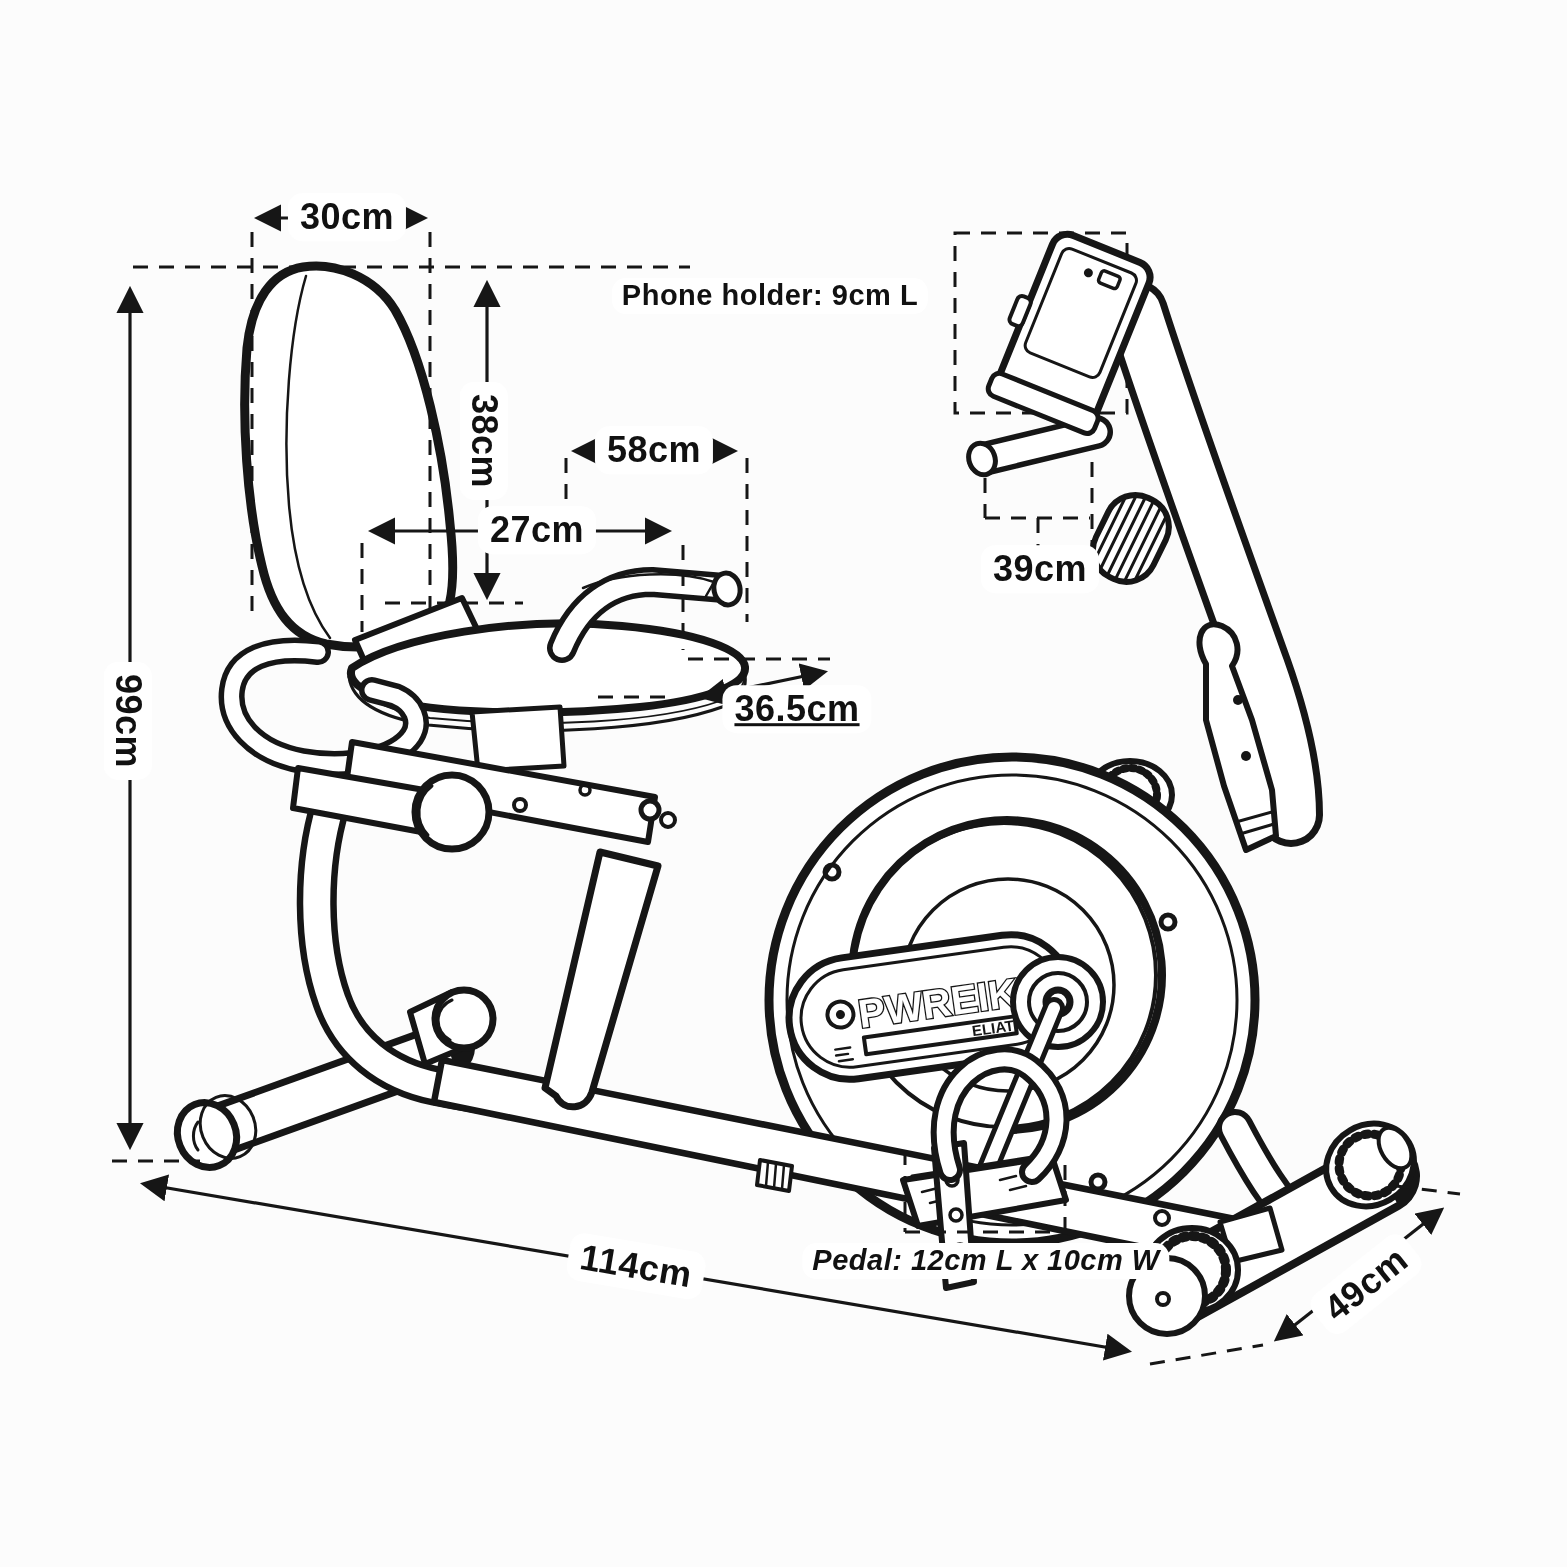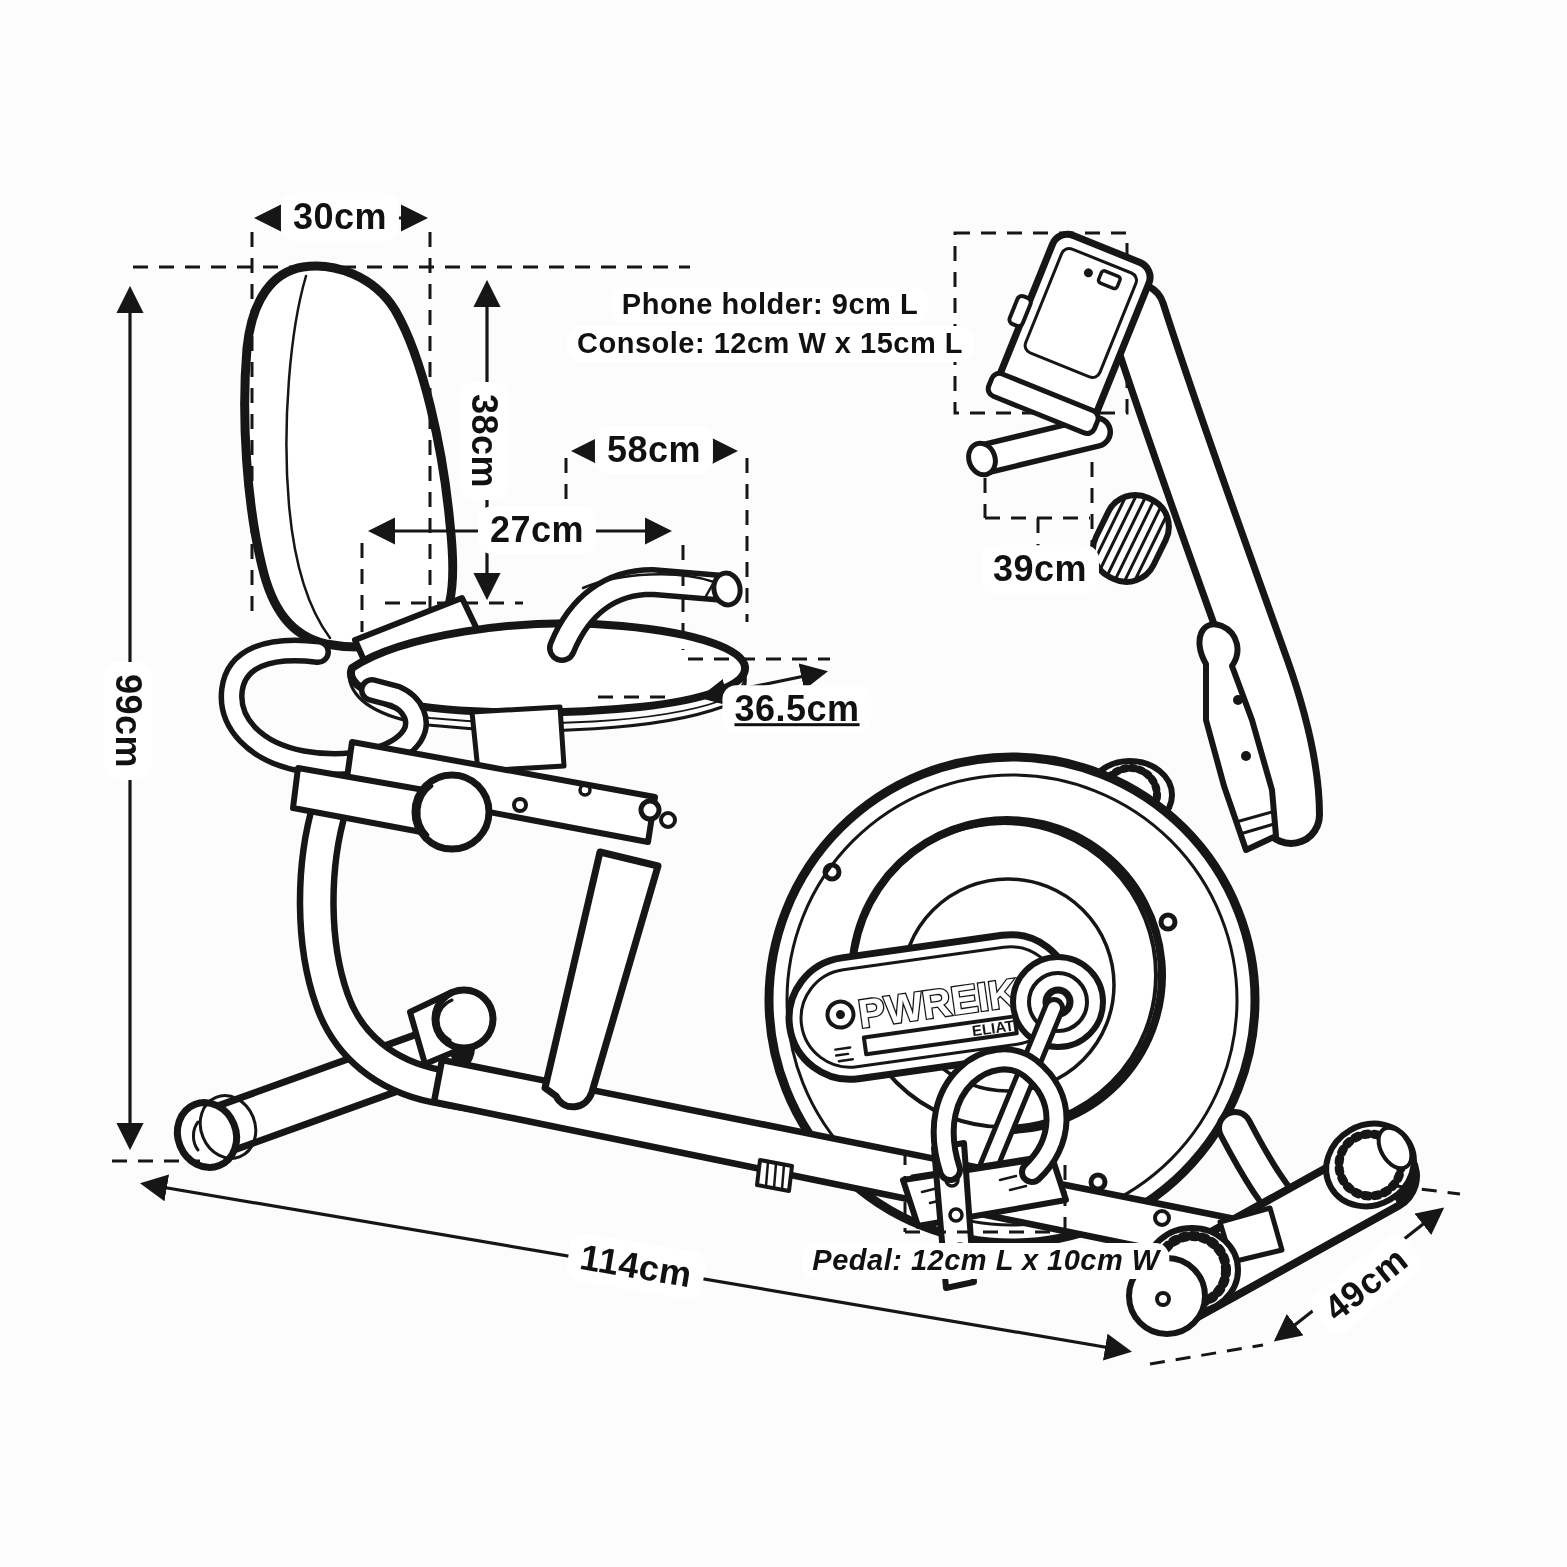--- a/index.html
+++ b/index.html
@@ -254,25 +254,24 @@
     <line x1="1150" y1="1364" x2="1263" y2="1345" class="dash"></line>
 
     <g>
       <line x1="905" y1="1150" x2="905" y2="1232" class="dash"></line>
       <line x1="905" y1="1232" x2="1065" y2="1232" class="dash"></line>
       <line x1="1065" y1="1232" x2="1065" y2="1158" class="dash"></line>
     </g>
   </g>
 </svg>
 
-<div class="dim-label" style="left:340px;top:217px;">30cm</div>
+<div class="dim-label" style="left:347px;top:217px;">30cm</div>
 <div class="dim-label rot90" style="left:484px;top:441px;">38cm</div>
 <div class="dim-label" style="left:654px;top:450px;">58cm</div>
 <div class="dim-label" style="left:537px;top:530px;">27cm</div>
-<div class="dim-label small" style="left:770px;top:305px;">Phone holder: 9cm L</div>
-<div class="dim-label small" style="left:770px;top:344px;">Console: 12cm W x 15cm L</div>
+<div class="dim-label small" style="left:770px;top:296px;">Phone holder: 9cm L</div>
 <div class="dim-label" style="left:1040px;top:569px;">39cm</div>
 <div class="dim-label rot90" style="left:128px;top:721px;">99cm</div>
 <div class="dim-label" style="left:797px;top:709px;text-decoration:underline;">36.5cm</div>
 <div class="dim-label tilt-len" style="left:636px;top:1266px;">114cm</div>
 <div class="dim-label small" style="left:986px;top:1261px;font-style:italic;">Pedal: 12cm L x 10cm W</div>
 <div class="dim-label tilt-dep" style="left:1366px;top:1284px;">49cm</div>
 </div>
 
 </body></html>

